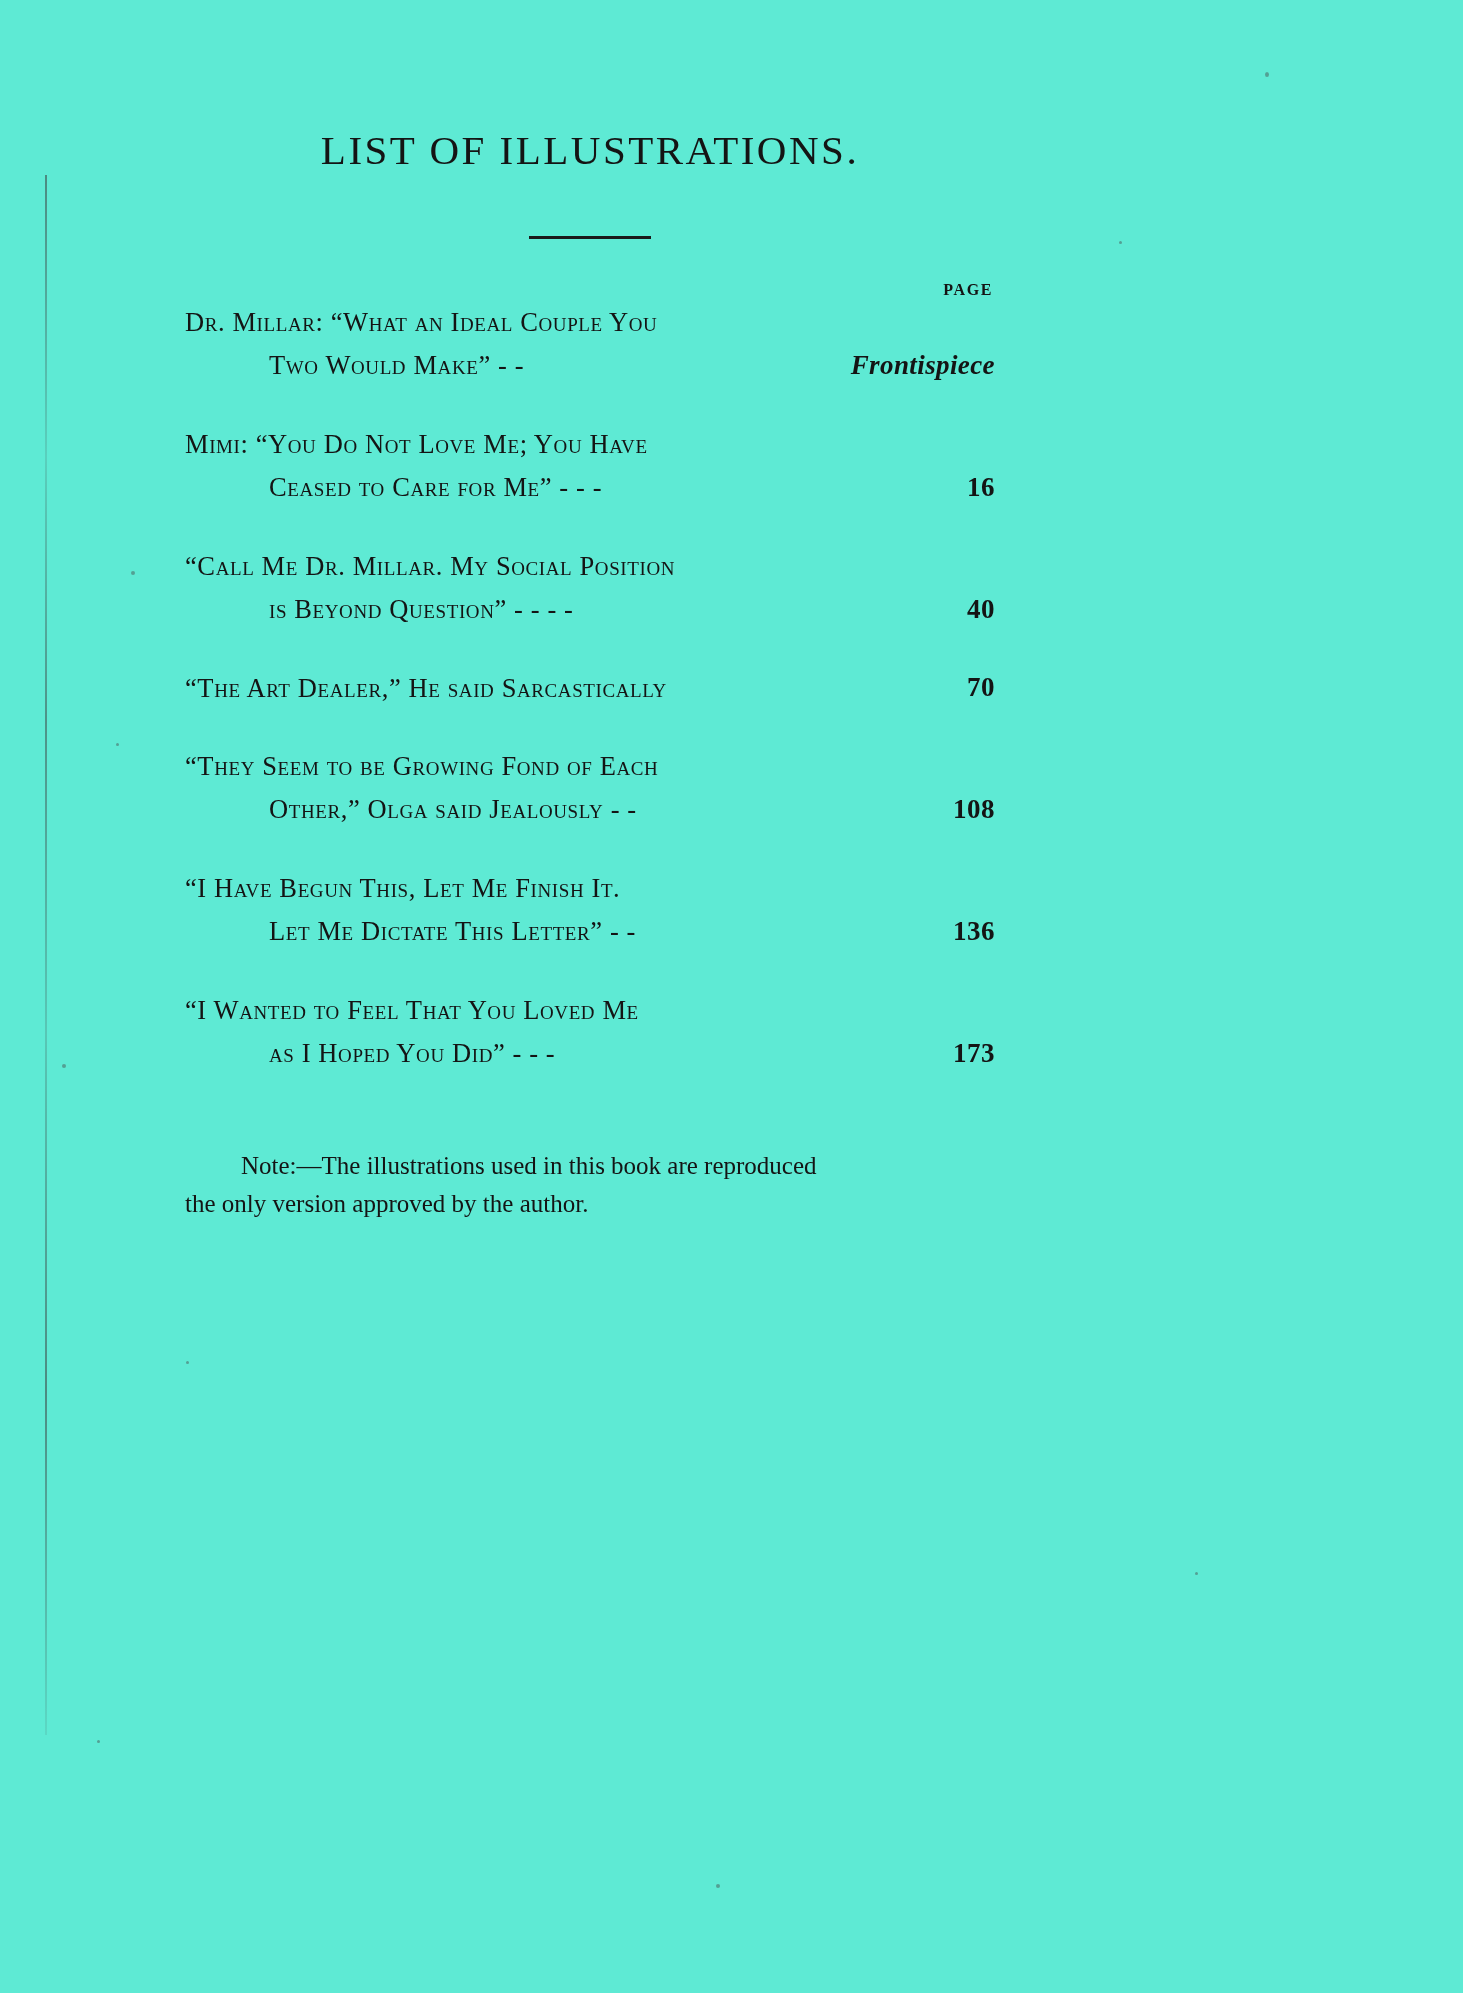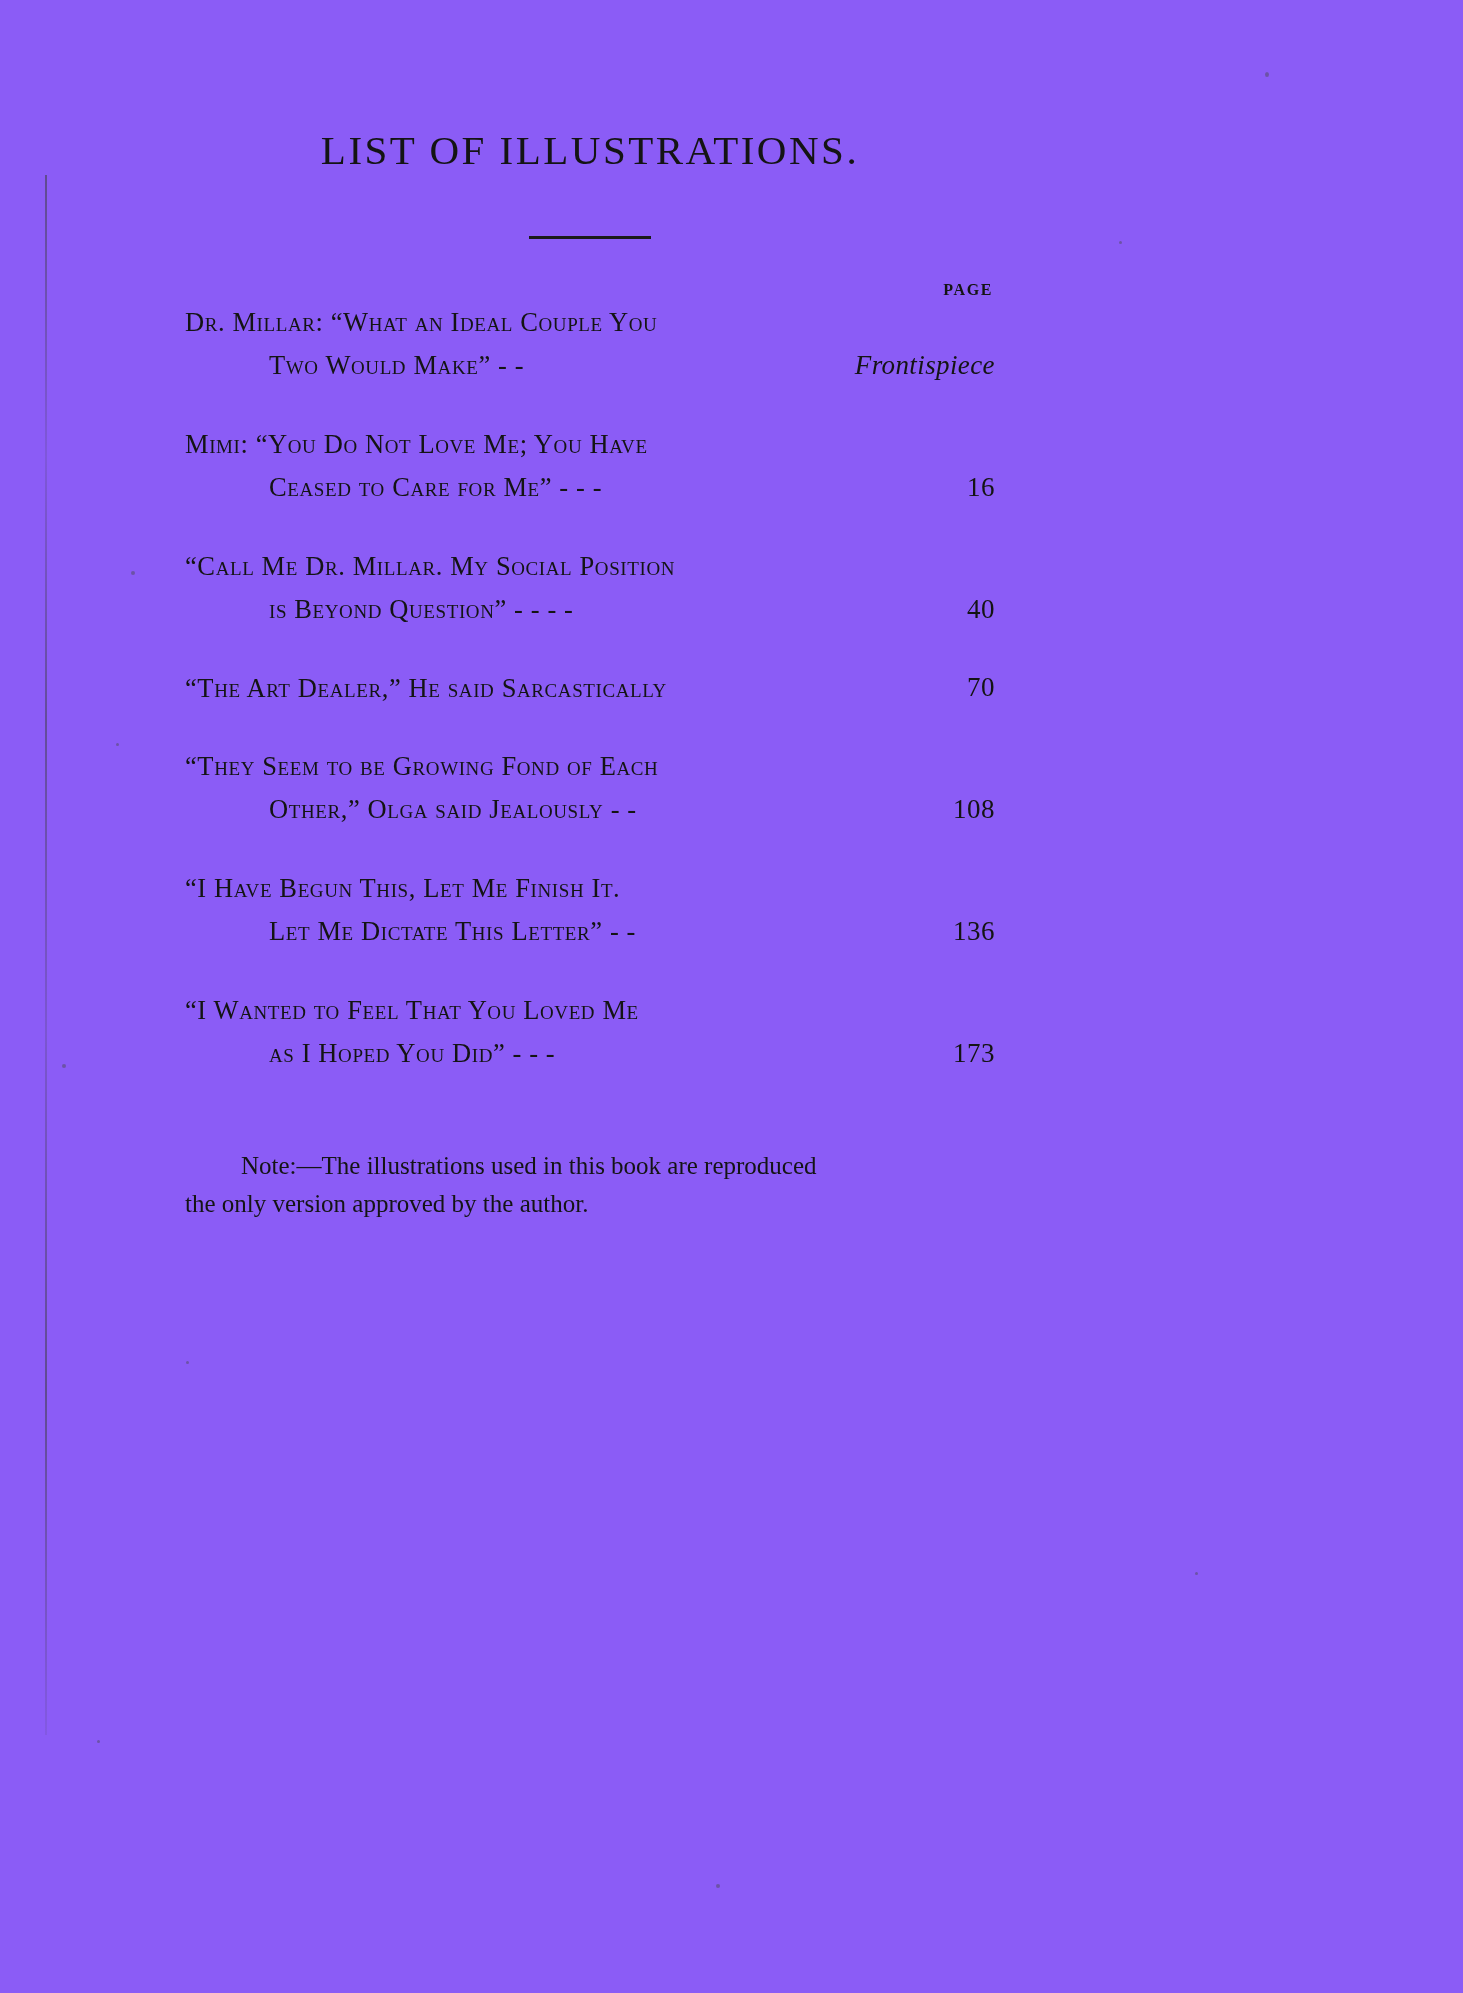--- a/index.html
+++ b/index.html
@@ -12,21 +12,21 @@
     height: 1993px;
     position: relative;
     font-family: "Liberation Serif", "DejaVu Serif", serif;
     color: #141414;
     overflow: hidden;
   }
 
   .page {
     position: absolute;
     inset: 0;
-    background: #8b5cf6;
+    background: #5eead4;
   }
 
   
   .page-edge {
     position: absolute;
     left: 45px;
     top: 175px;
     width: 2px;
     height: 1560px;
     background: linear-gradient(to bottom,
@@ -96,21 +96,21 @@
 
   
   .sc {
     font-variant: small-caps;
   }
 
   .pagenum {
     position: absolute;
     right: 0;
     font-size: 27px;
-    font-weight: normal;
+    font-weight: bold;
     letter-spacing: 0.5px;
   }
 
   .front {
     font-style: italic;
     font-variant: normal;
     letter-spacing: 0.4px;
   }
 
   .note {

